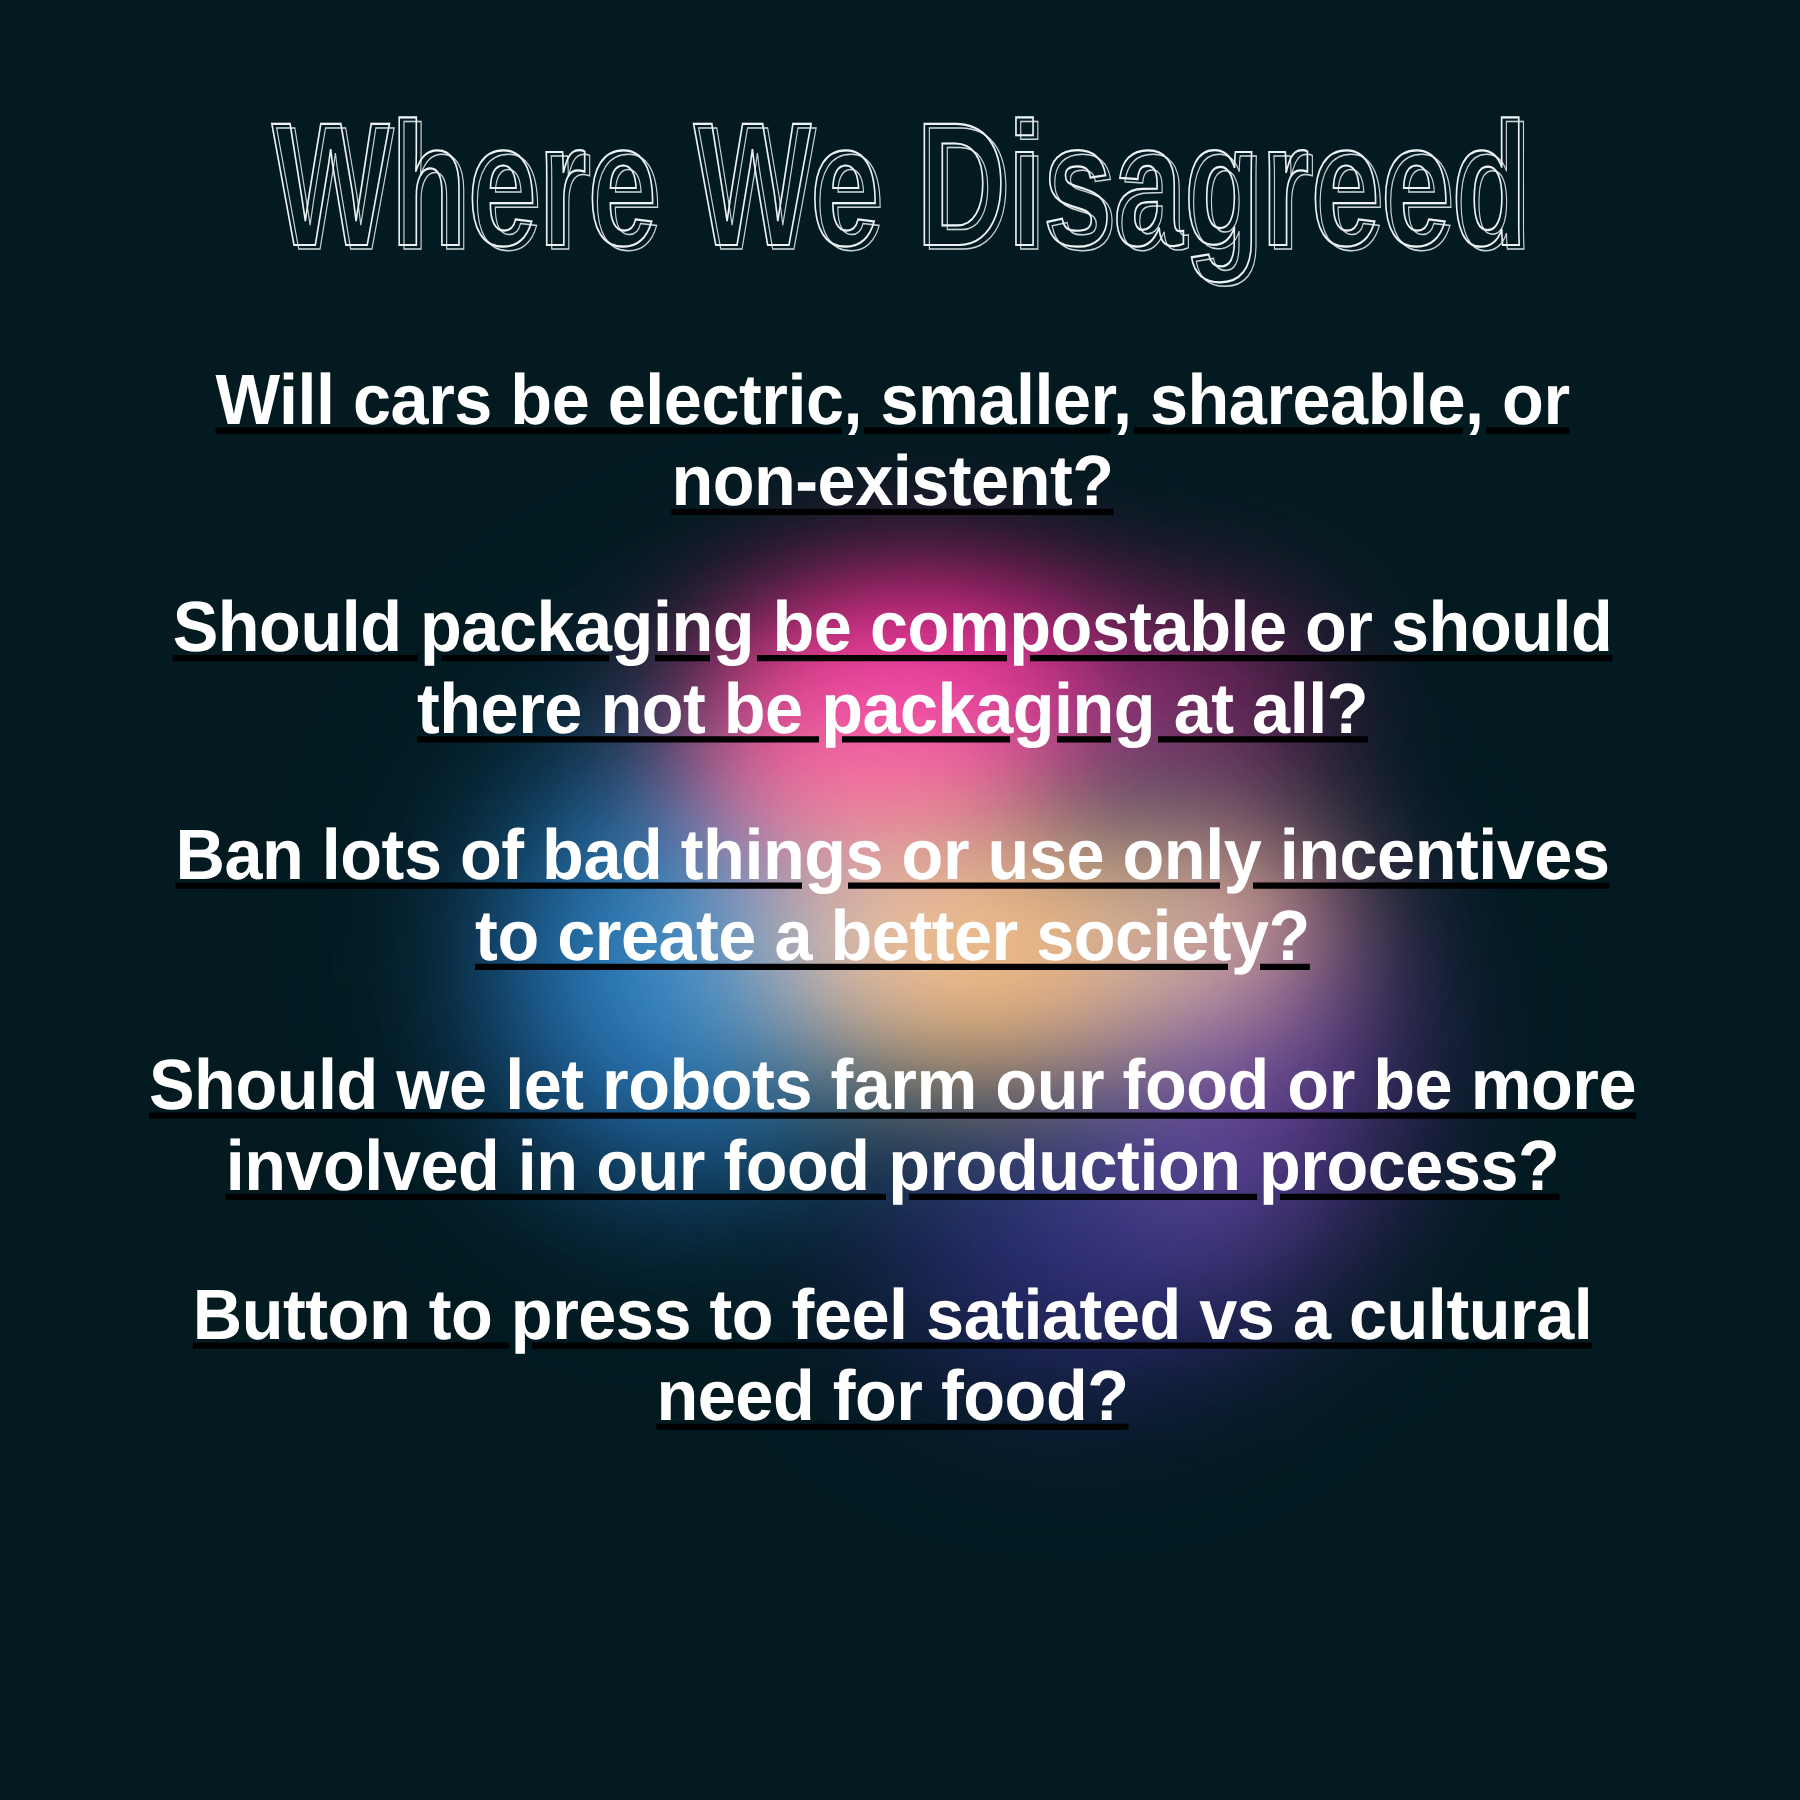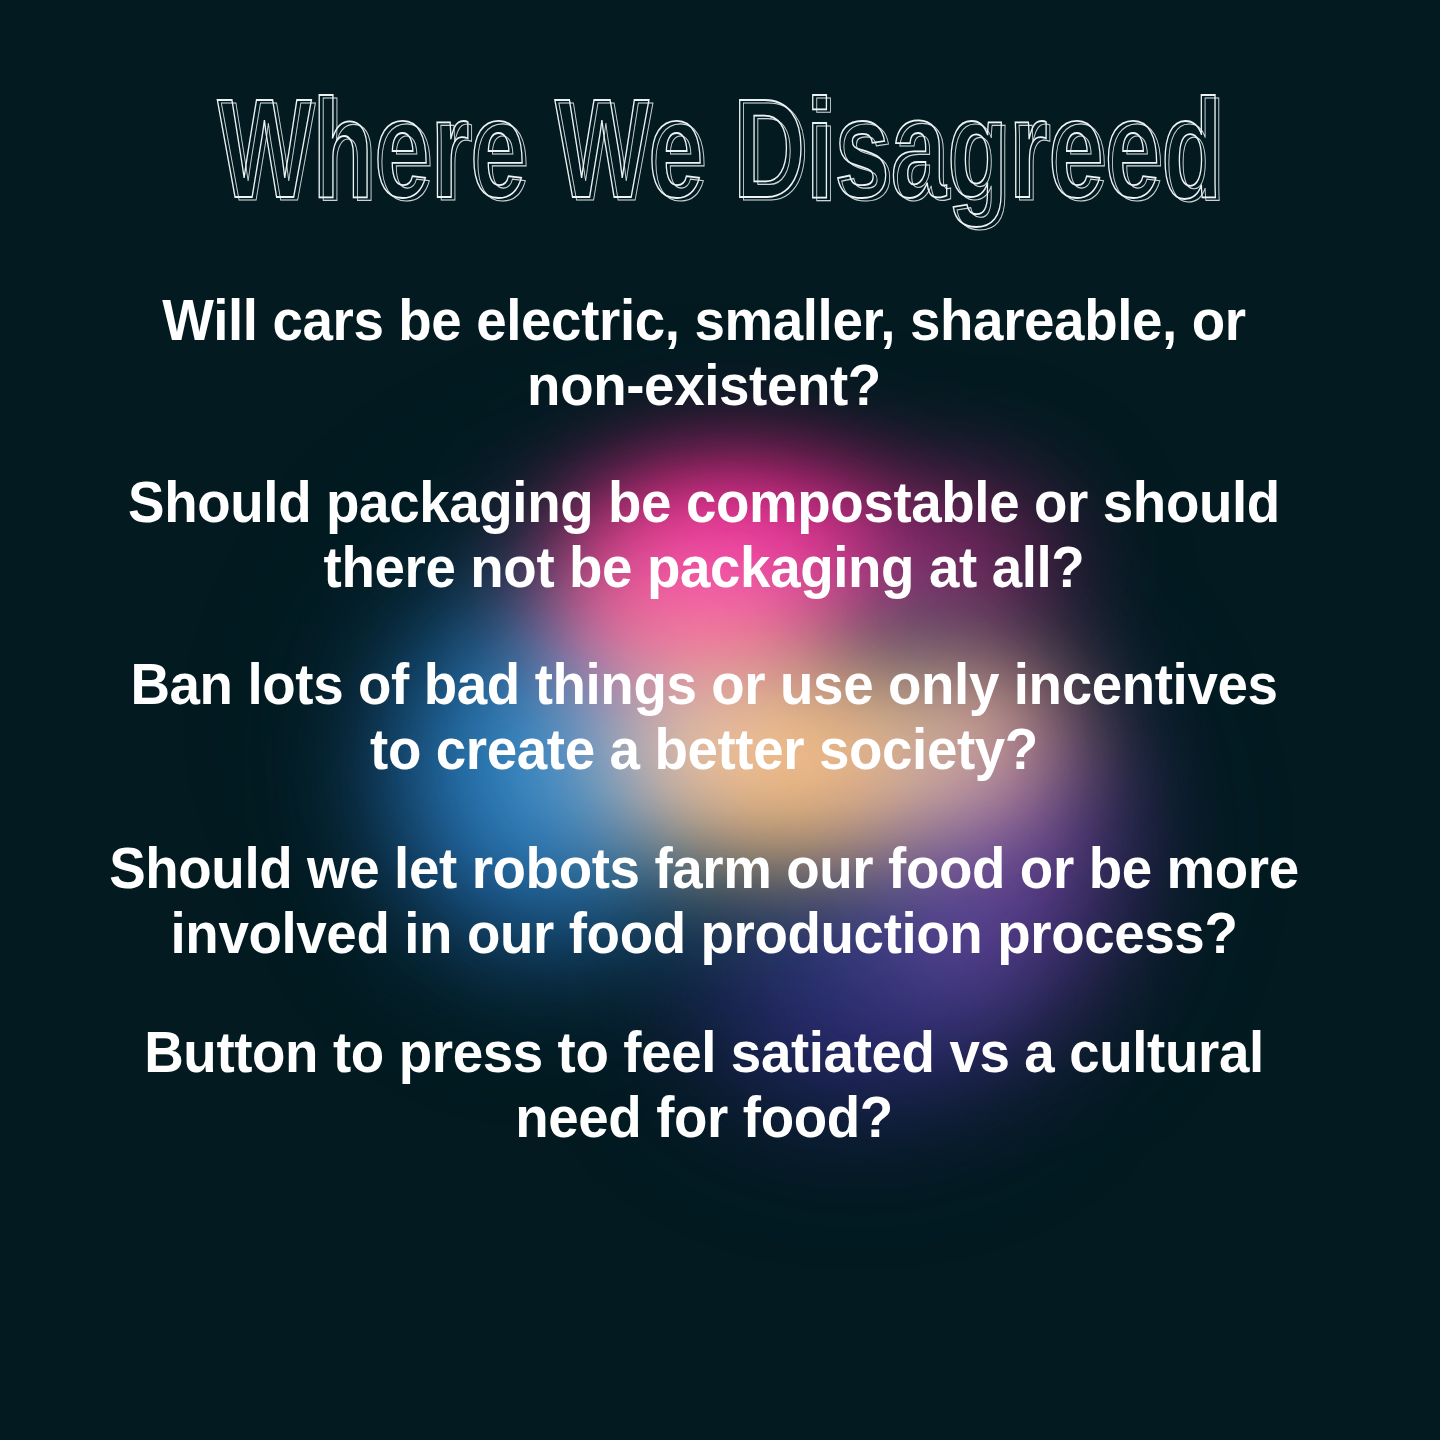--- a/index.html
+++ b/index.html
@@ -181,22 +181,23 @@
     color: transparent;
     -webkit-text-stroke: 1.1px rgba(238,244,246,0.85);
     white-space: nowrap;
     user-select: none;
     z-index: 1;
   }
 
   #questions {
     position: absolute;
     top: 288px;
-    left: 74px;
+    left: 84px;
     width: 1260px;
+    text-decoration: underline;
   }
 
   .question {
     text-align: center;
     color: #ffffff;
     font-family: "Liberation Sans", sans-serif;
     font-weight: 700;
     font-size: 57px;
     line-height: 1.14;
     letter-spacing: -0.4px;

